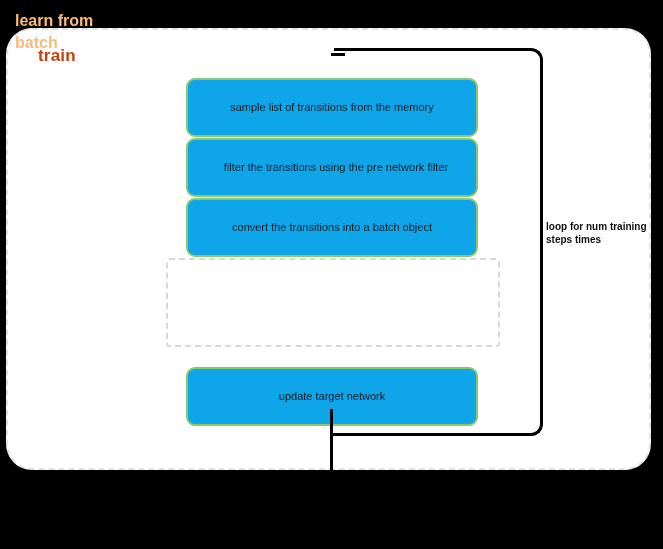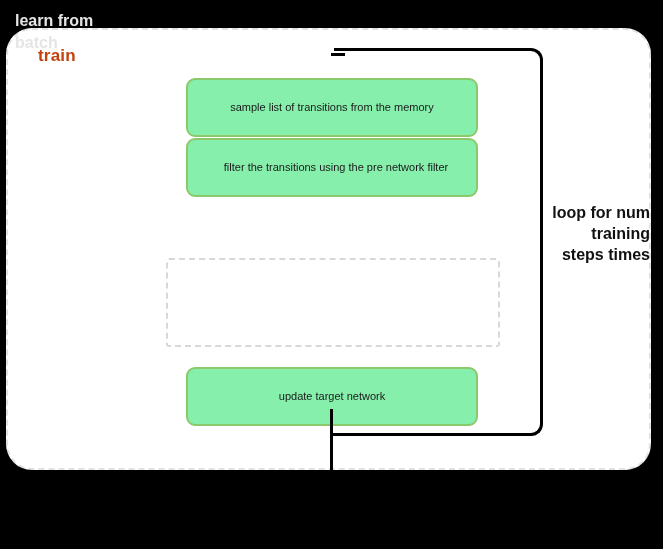--- a/index.html
+++ b/index.html
@@ -40,21 +40,21 @@
     letter-spacing: 0.2px;
     white-space: nowrap;
   }
 
   
   .proc-box {
     position: absolute;
     left: 186px;
     width: 292px;
     height: 59px;
-    background: #86efac;
+    background: #0ea5e9;
     border: 2.5px solid #8cc96a;
     border-radius: 9px;
     box-sizing: border-box;
     display: flex;
     align-items: center;
     justify-content: center;
   }
   .proc-box .proc-label {
     font-size: 11px;
     color: #1a1a1a;
@@ -79,21 +79,21 @@
     border: 2px dashed #d8d8d8;
     border-radius: 3px;
     box-sizing: border-box;
   }
   #learn-from-batch-title {
     position: absolute;
     left: 15px;
     top: 10px;
     font-size: 16px;
     font-weight: bold;
-    color: #e5e5e5;
+    color: #fdba74;
     line-height: 1.35;
     width: 120px;
   }
 
   
   .line {
     position: absolute;
     background: #000000;
   }
 
@@ -186,26 +186,26 @@
     left: 330px;
     top: 409px;
     width: 3px;
     height: 62px;
   }
 
   
   #loop-label {
     position: absolute;
     left: 546px;
-    top: 202px;
+    top: 220px;
     width: 104px;
-    font-size: 16px;
+    font-size: 10px;
     font-weight: bold;
     color: #111111;
-    text-align: right;
+    text-align: left;
     line-height: 1.32;
   }
 </style>
 </head>
 <body>
 
 <div id="stage">
 
   <div class="line" id="arrow-in-shaft"></div>
   <div id="arrow-in-head"></div>
@@ -223,20 +223,23 @@
   <div id="loop-bottom-join"></div>
 
   <div class="proc-box" id="box-sample">
     <span class="proc-label">sample list of transitions from the memory</span>
   </div>
 
   <div class="proc-box" id="box-filter">
     <span class="proc-label">filter the transitions using the pre network filter</span>
   </div>
 
+  <div class="proc-box" id="box-convert">
+    <span class="proc-label">convert the transitions into a batch object</span>
+  </div>
 
   <div id="learn-from-batch"></div>
   <div id="learn-from-batch-title">learn from batch</div>
 
   <div class="proc-box" id="box-update">
     <span class="proc-label">update target network</span>
   </div>
 
   <div class="line" id="arrow-out-shaft"></div>
 

